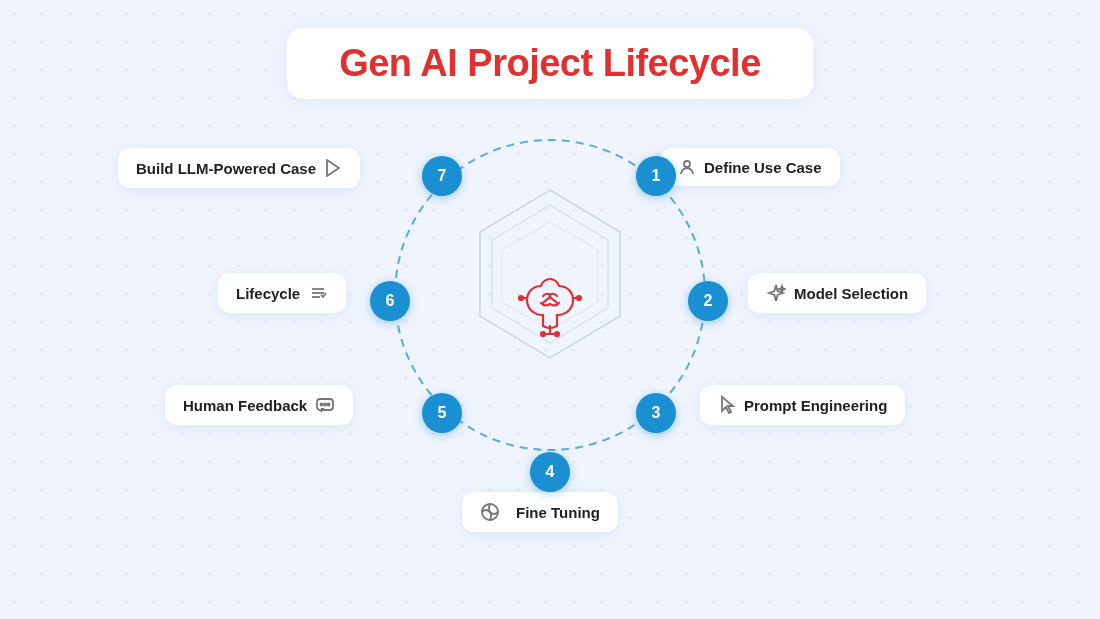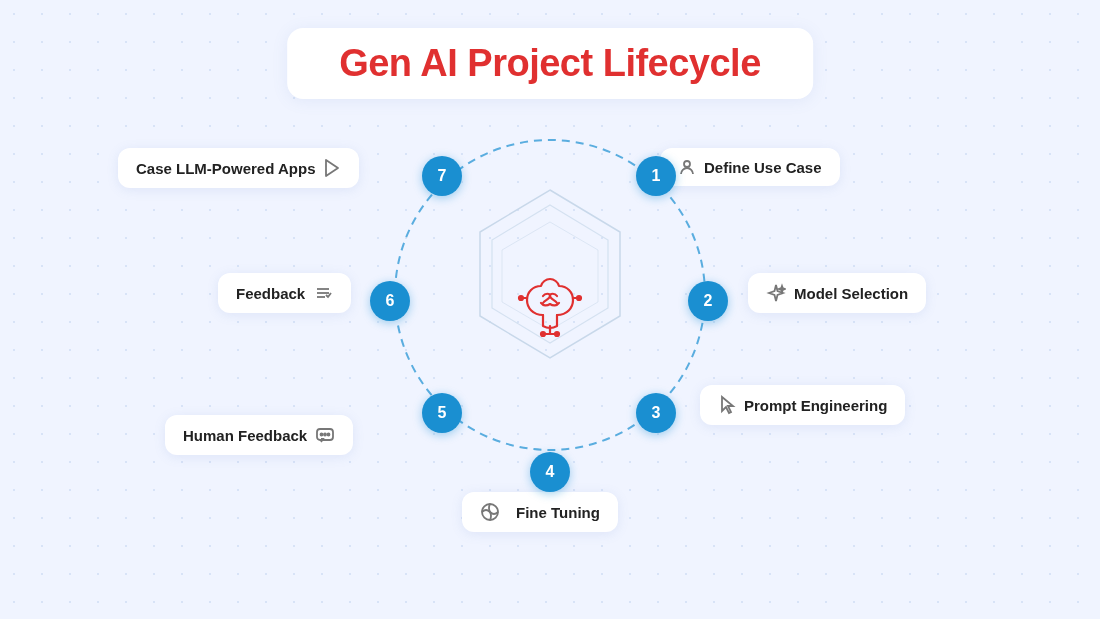--- a/index.html
+++ b/index.html
@@ -102,21 +102,21 @@
     
     #node6 { top: 281px; left: 370px; }
     
     #node7 { top: 156px; left: 422px; }
 
     
     #label1 { top: 148px; left: 660px; }
     #label2 { top: 273px; left: 748px; padding-left: 18px; }
     #label3 { top: 385px; left: 700px; }
     #label4 { top: 492px; left: 462px; gap: 16px; }
-    #label5 { top: 385px; left: 165px; margin-top: 30px; }
+    #label5 { top: 385px; left: 165px; }
     #label6 { top: 273px; left: 218px; }
     #label7 { top: 148px; left: 118px; }
 
     .label-pill .licon {
       display: inline-flex;
       align-items: center;
       justify-content: center;
       color: #888;
       font-size: 17px;
     }
@@ -219,33 +219,33 @@
         <rect x="2" y="4" width="16" height="11" rx="3"></rect>
         <path d="M6 17 L8 14 L6 14"></path>
         <circle cx="6.5" cy="9.5" r="1" fill="#777"></circle>
         <circle cx="10" cy="9.5" r="1" fill="#777"></circle>
         <circle cx="13.5" cy="9.5" r="1" fill="#777"></circle>
       </svg>
     </span>
   </div>
 
   <div id="label6" class="label-pill">
-    <span class="label-text">Feedback</span>
+    <span class="label-text">Lifecycle</span>
     <span class="licon">
       <svg width="20" height="20" viewBox="0 0 20 20" fill="none" stroke="#777" stroke-width="1.8">
         <line x1="4" y1="6" x2="16" y2="6"></line>
         <line x1="4" y1="10" x2="16" y2="10"></line>
         <line x1="4" y1="14" x2="12" y2="14"></line>
         <polyline points="13,12 15,14 18,10" stroke-width="1.8"></polyline>
       </svg>
     </span>
   </div>
 
   <div id="label7" class="label-pill">
-    <span class="label-text">Case LLM-Powered Apps</span>
+    <span class="label-text">Build LLM-Powered Case</span>
     <span class="licon">
       <svg width="18" height="20" viewBox="0 0 18 20" fill="none" stroke="#777" stroke-width="1.8">
         <polygon points="3,2 15,10 3,18" stroke-linejoin="round"></polygon>
       </svg>
     </span>
   </div>
 
 </div>
 
 </body></html>

